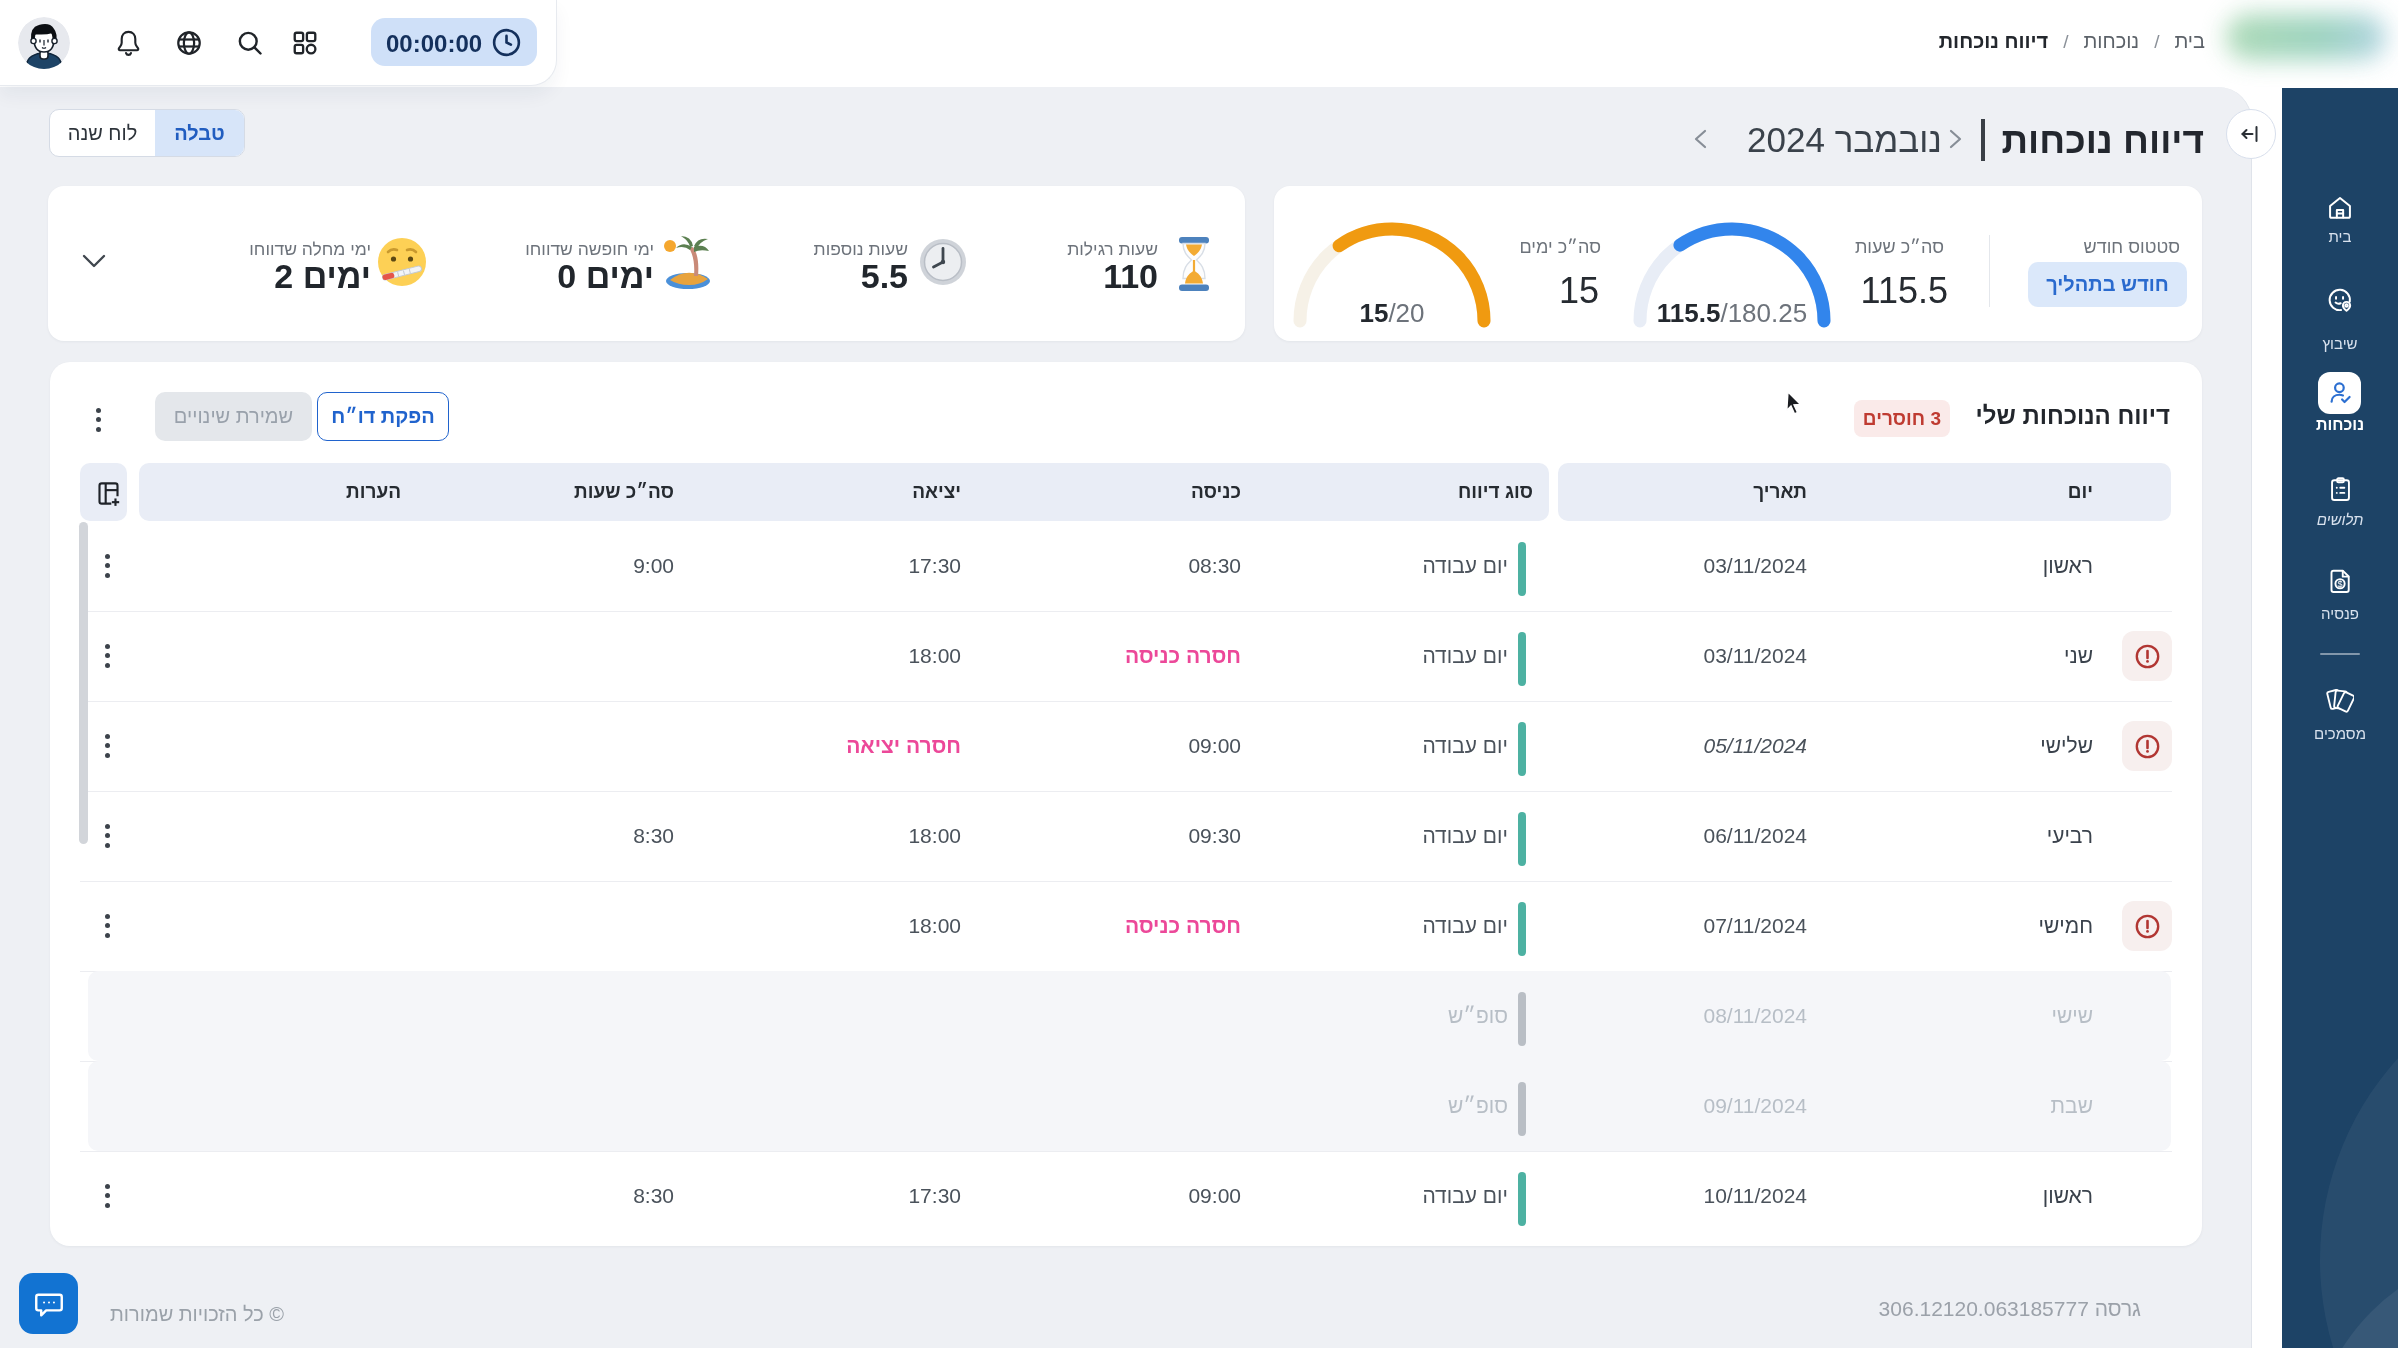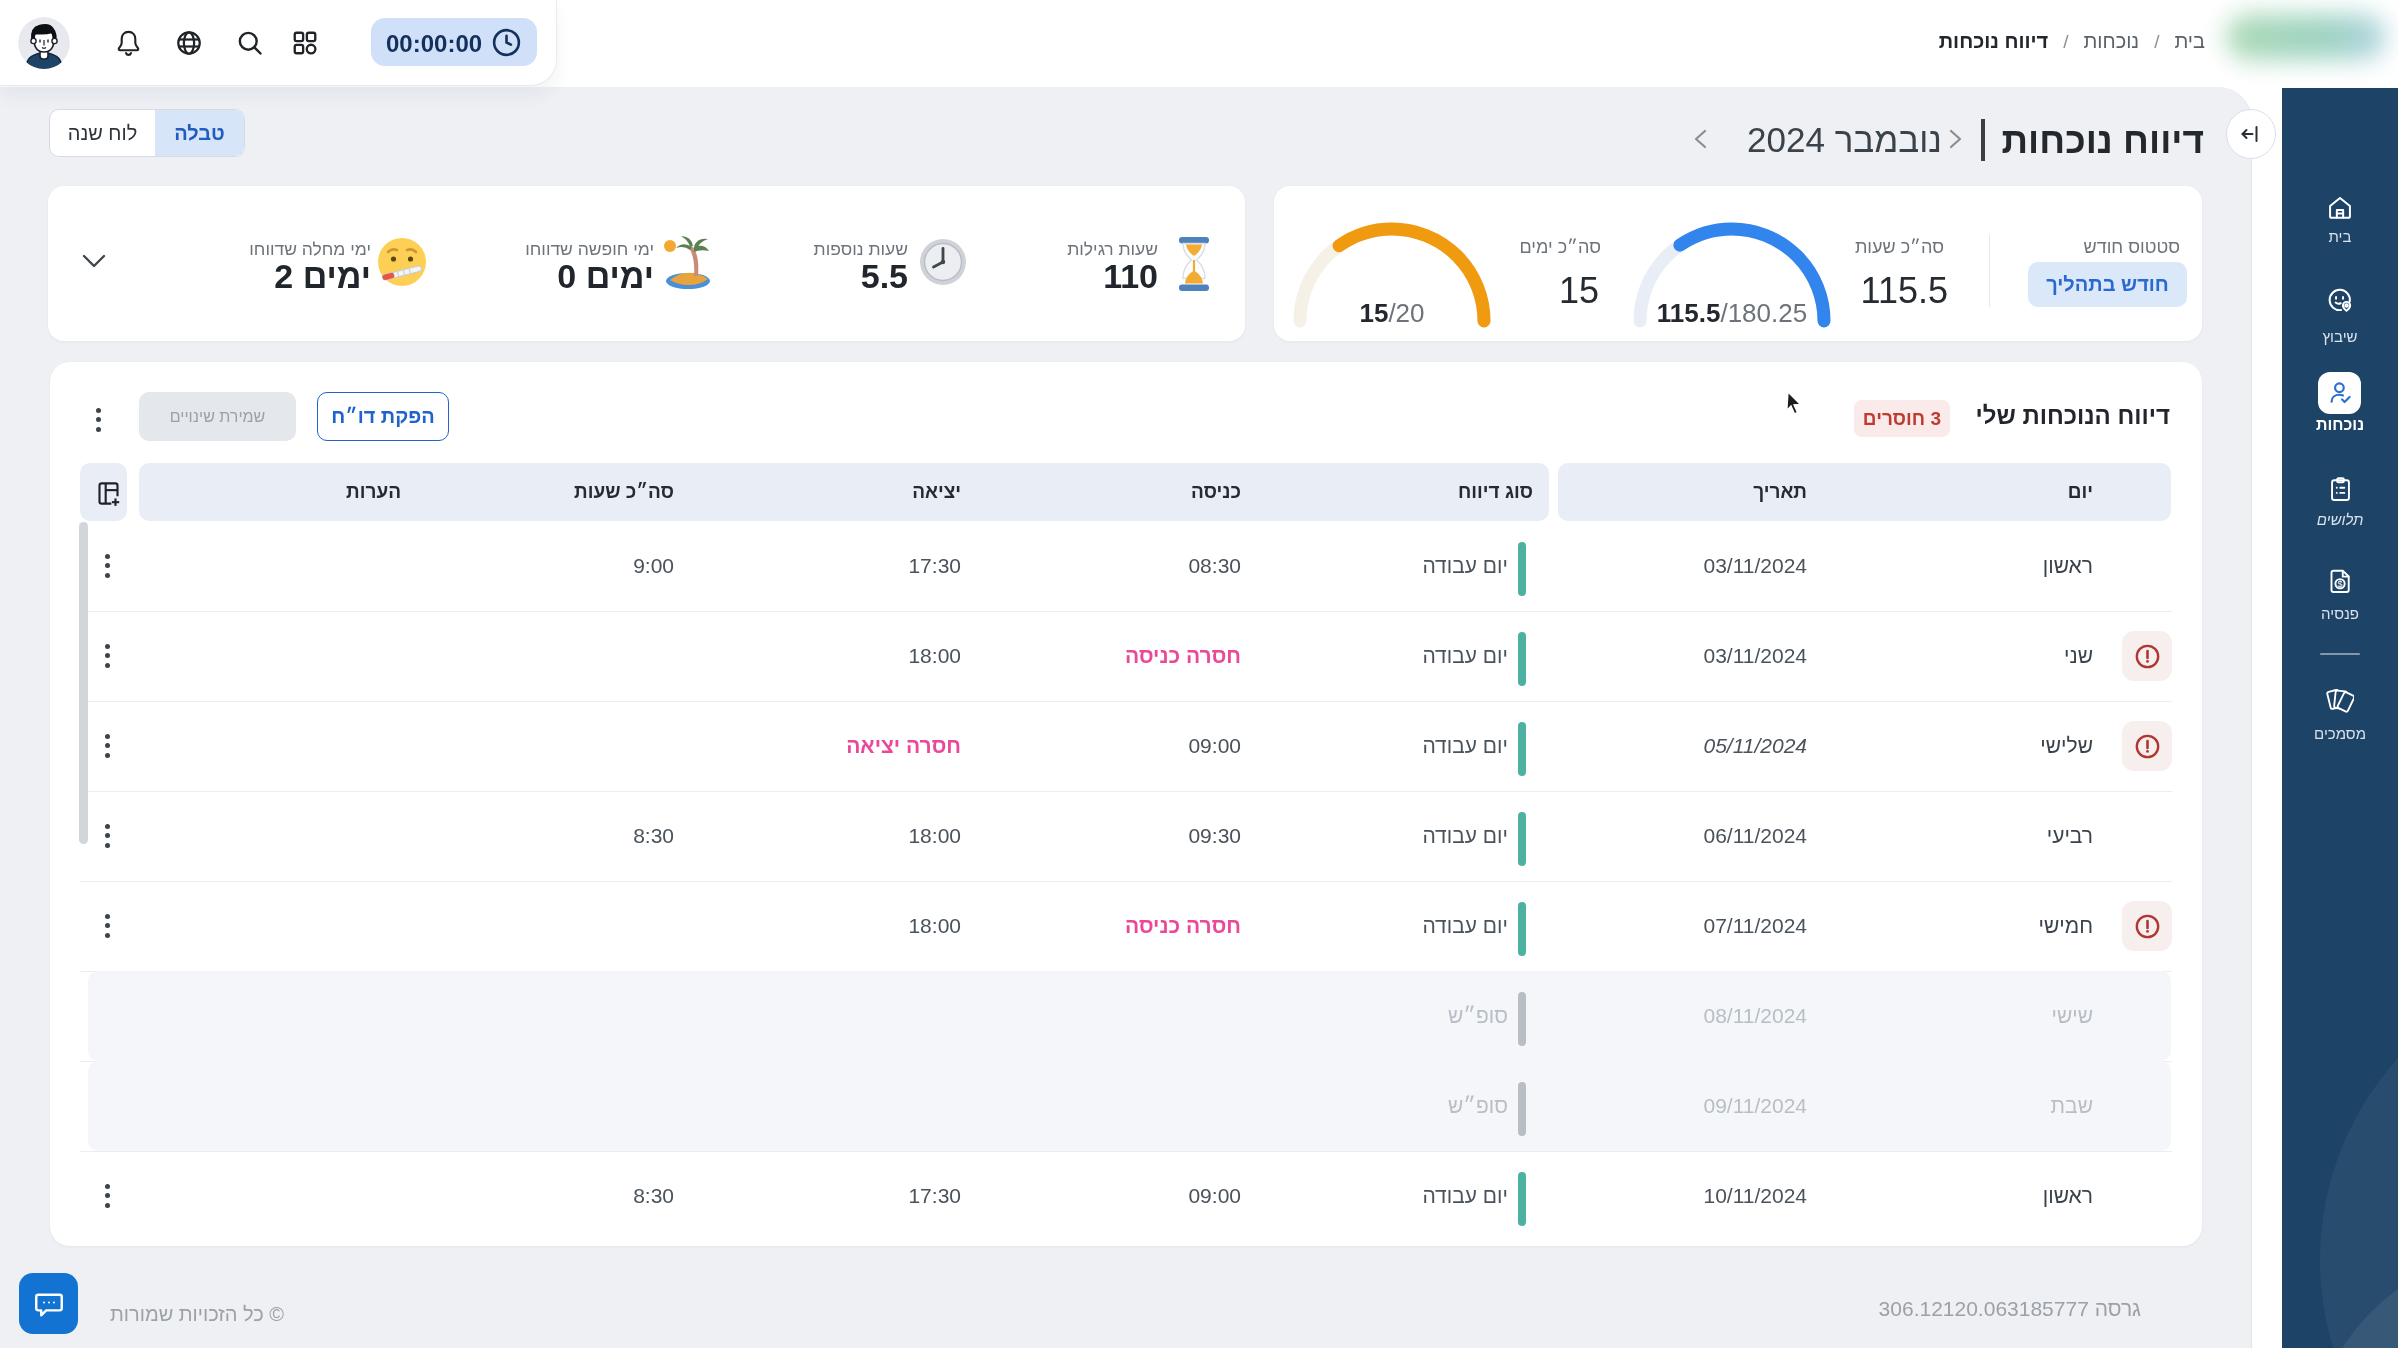--- a/index.html
+++ b/index.html
@@ -51,21 +51,21 @@
   <div class="navlbl" style="top:140px;">בית</div>
 
   <svg class="abs" style="left:44px;top:198px" width="28" height="28" viewBox="0 0 24 24" fill="none" stroke="#fff" stroke-width="1.7" stroke-linecap="round" stroke-linejoin="round">
     <path d="M20.4 13.3 a8.7 8.7 0 1 0 -7.5 7.3"></path>
     <line x1="8.6" y1="9.4" x2="8.6" y2="11"></line>
     <line x1="14.6" y1="9.4" x2="14.6" y2="11"></line>
     <path d="M8.2 14.2 q2 1.7 4.4.6"></path>
     <path d="M17.6 13.6 a3.1 3.1 0 0 1 3.1 3.1 c0 2.1-3.1 4.6-3.1 4.6 s-3.1-2.5-3.1-4.6 a3.1 3.1 0 0 1 3.1-3.1 Z"></path>
     <circle cx="17.6" cy="16.7" r="1.1"></circle>
   </svg>
-  <div class="navlbl" style="top:240px;">שיבוץ</div>
+  <div class="navlbl" style="top:247px;">שיבוץ</div>
 
   <div class="abs" style="left:36px;top:284px;width:43px;height:42px;background:#fff;border-radius:12px;display:flex;align-items:center;justify-content:center;">
     <svg width="28" height="28" viewBox="0 0 24 24" fill="none" stroke="#2c6fd1" stroke-width="1.9" stroke-linecap="round" stroke-linejoin="round">
       <circle cx="11.5" cy="7.5" r="3.7"></circle>
       <path d="M4.8 19.5 c0-3.8 3-6 6.7-6 1.1 0 2.1.2 3 .6"></path>
       <path d="M13.8 17.6 l2.1 2.1 4.3-4.3"></path>
     </svg>
   </div>
   <div class="navlbl on" style="top:328px;">נוכחות</div>
 
@@ -252,21 +252,21 @@
   <div class="abs nw" style="right:32px;top:40px;font-size:24px;font-weight:700;color:#22262c;">דיווח הנוכחות שלי</div>
   <div class="abs nw" style="right:252px;top:38px;height:37px;line-height:37px;padding:0 9px;background:#faeae9;border-radius:8px;color:#bf3b31;font-size:19px;font-weight:700;">3 חוסרים</div>
   <svg class="abs" style="left:1733px;top:28px" width="22" height="26" viewBox="0 0 22 26">
       <path d="M5 2 L17.5 14.5 L11 14.8 L14.5 22.5 L11.5 23.8 L8 16 L3.8 20.5 Z" fill="#1a1c20" stroke="#fff" stroke-width="1.4"></path>
     </svg>
   <div class="abs kebab" style="left:41px;top:41px;width:14px;">
     <i></i>
       <i></i>
       <i></i>
   </div>
-  <div class="abs" style="left:89px;top:30px;width:157px;height:49px;border-radius:10px;background:#e4e7eb;color:#99a1ab;font-size:16px;display:flex;align-items:center;justify-content:center;">שמירת שינויים</div>
+  <div class="abs" style="left:105px;top:30px;width:157px;height:49px;border-radius:10px;background:#e4e7eb;color:#99a1ab;font-size:20px;display:flex;align-items:center;justify-content:center;">שמירת שינויים</div>
   <div class="abs" style="left:267px;top:30px;width:132px;height:49px;border-radius:10px;border:1.5px solid #2063cd;color:#2063cd;font-size:20px;font-weight:700;display:flex;align-items:center;justify-content:center;background:#fff;">הפקת דו״ח</div>
 
   <div class="abs" style="left:30px;top:101px;width:47px;height:58px;background:#e9edf6;border-radius:10px;"></div>
   <div class="abs" style="left:89px;top:101px;width:1410px;height:58px;background:#e9edf6;border-radius:10px;"></div>
   <div class="abs" style="left:1508px;top:101px;width:613px;height:58px;background:#e9edf6;border-radius:10px;"></div>
   <svg class="abs" style="left:45px;top:118px" width="27" height="27" viewBox="0 0 24 24" fill="none" stroke="#1f2329" stroke-width="1.9" stroke-linejoin="round">
     <path d="M14.5 21 H6 a2 2 0 0 1 -2-2 V5 a2 2 0 0 1 2-2 h12 a2 2 0 0 1 2 2 v9.5"></path>
     <line x1="9.5" y1="3" x2="9.5" y2="21"></line>
     <line x1="9.5" y1="9" x2="20" y2="9"></line>
     <line x1="18.2" y1="16.4" x2="18.2" y2="23"></line>

